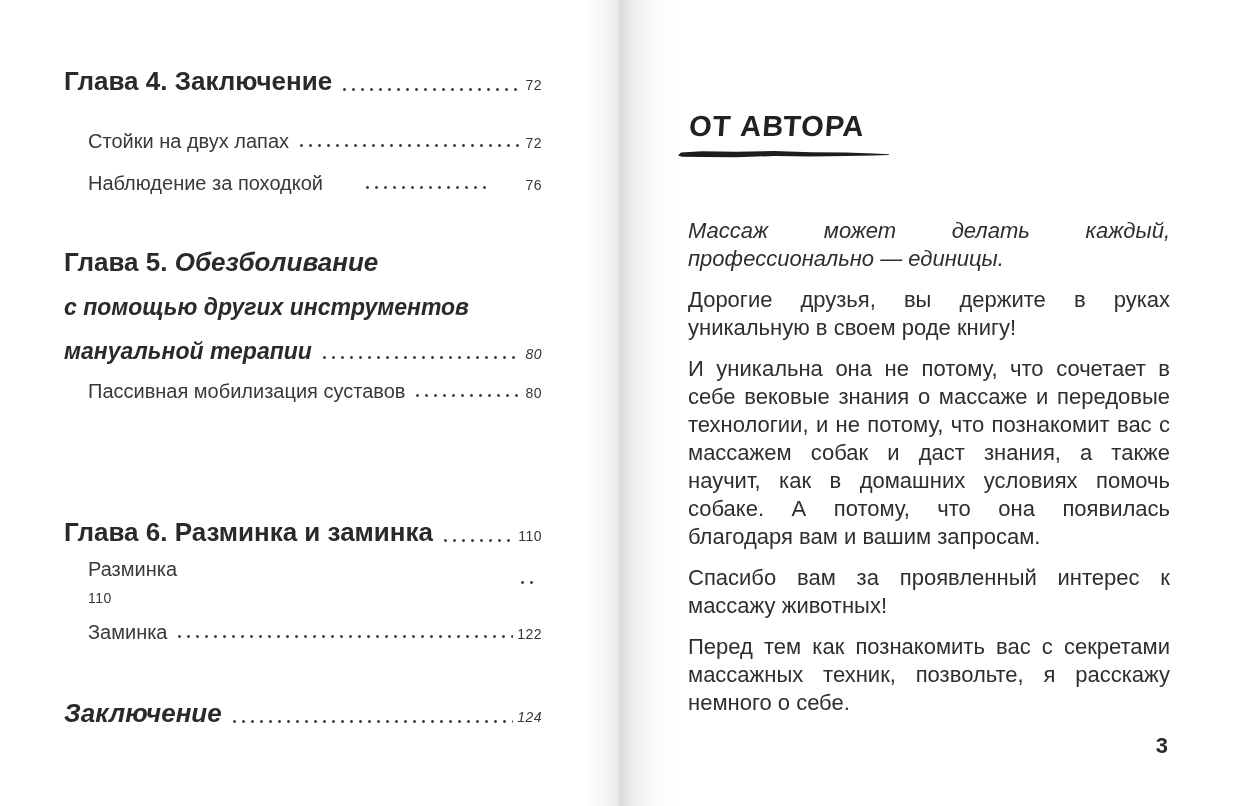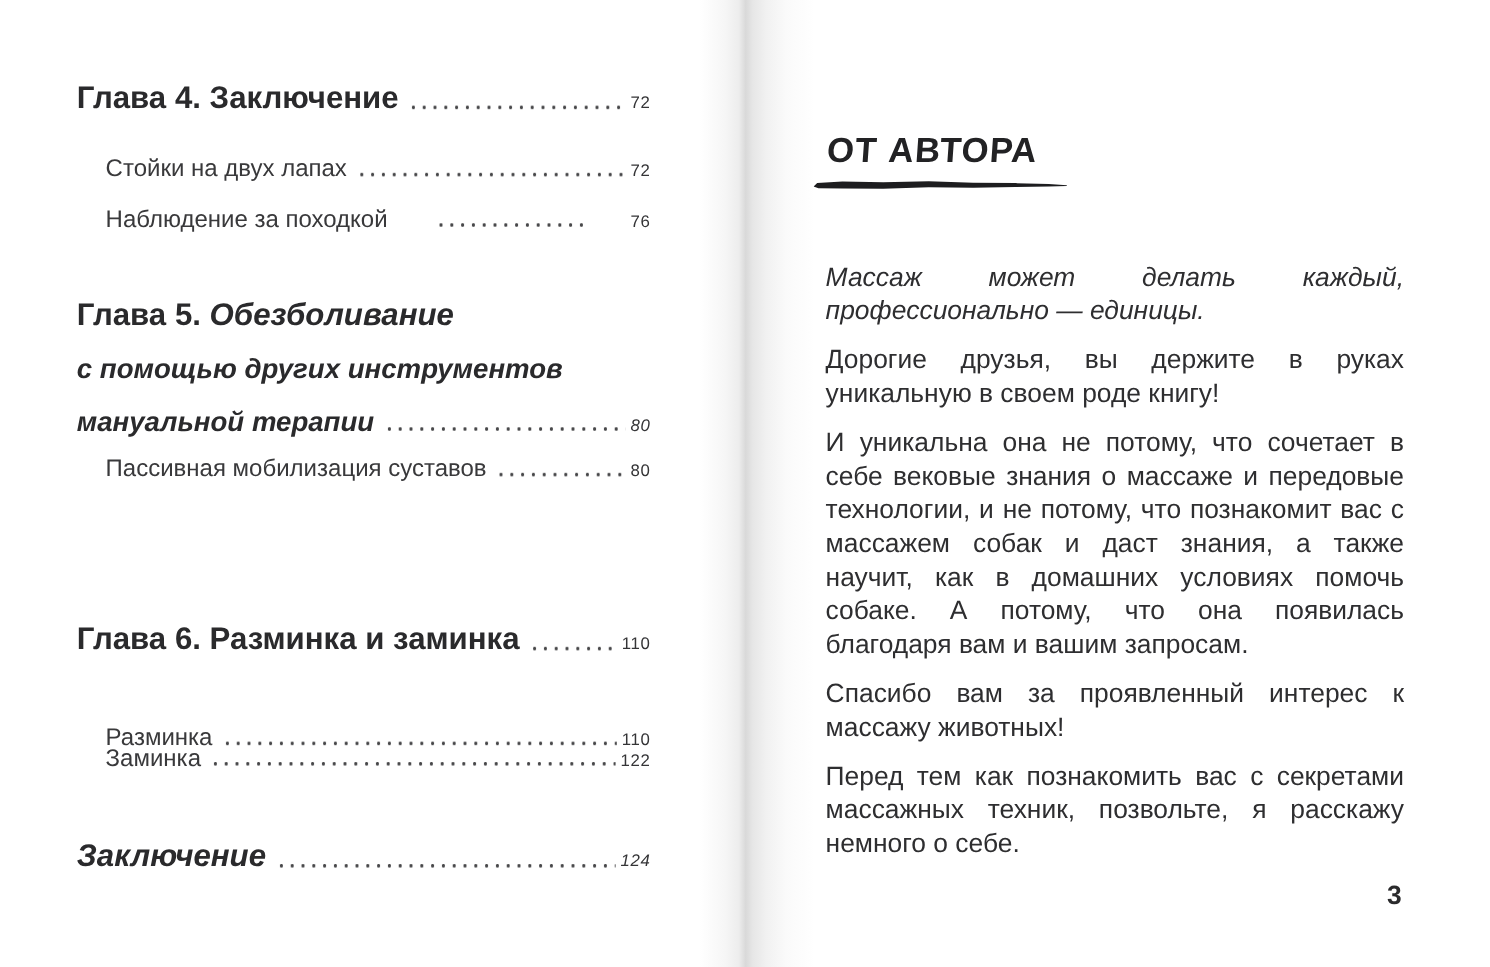--- a/index.html
+++ b/index.html
@@ -68,21 +68,21 @@
 
   .r0  { top: 66px;  }
   .r1  { top: 130px; }
   .r2  { top: 172px; gap: 32px; }
   .r3  { top: 247px; }
   .r4  { top: 294px; }
   .r5  { top: 338px; }
   .r6  { top: 380px; }
   .r7  { top: 436px; }
   .r8  { top: 517px; }
-  .r9  { top: 604px; }
+  .r9  { top: 558px; flex-direction: column; }
   .r10 { top: 621px; }
   .r11 { top: 698px; }
 
   
   .right-page {
     position: absolute;
     left: 688px; top: 0;
     width: 482px; height: 806px;
   }
   .rp-heading {

